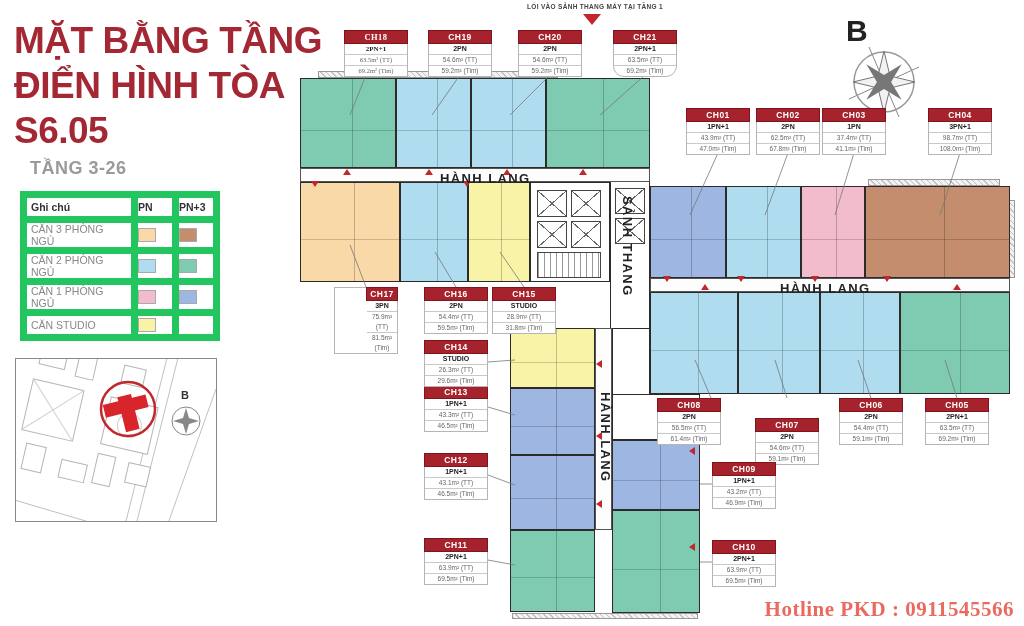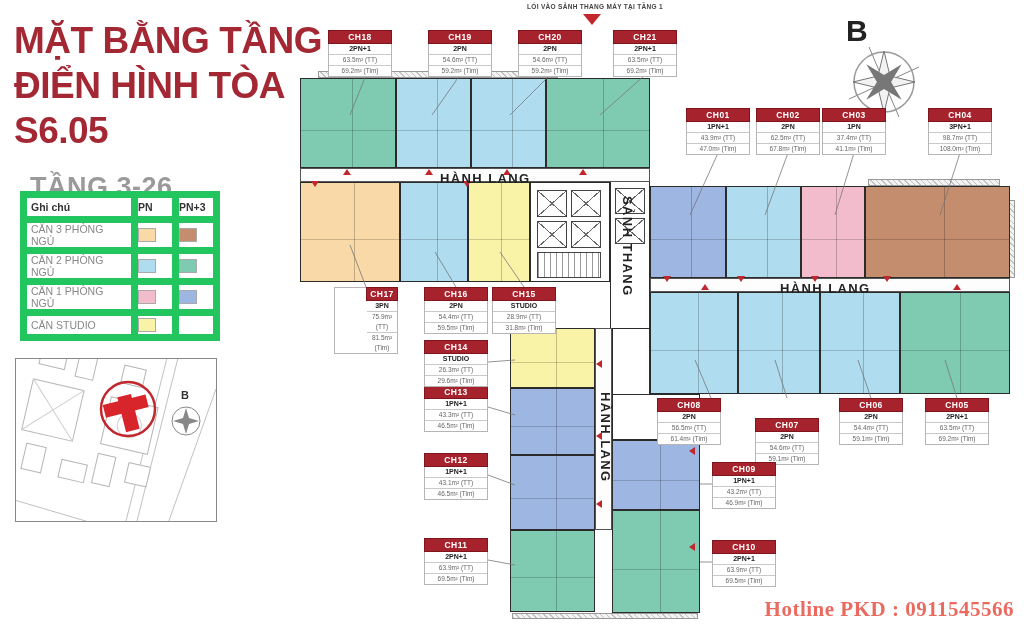--- a/index.html
+++ b/index.html
@@ -1,22 +1,22 @@
 <!DOCTYPE html>
 <html><head>
 <meta charset="utf-8">
 <style>
   html,body{margin:0;padding:0;background:#fff;}
   .canvas{position:relative;width:1024px;height:626px;background:#fff;overflow:hidden;
           font-family:"Liberation Sans",sans-serif;}
   
   .title{position:absolute;left:14px;top:18px;color:#A42834;font-weight:700;
          font-size:37px;line-height:45px;letter-spacing:-.5px;}
-  .subtitle{position:absolute;left:30px;top:172px;color:#9a9a9a;font-weight:700;
-            font-size:27px;letter-spacing:.5px;}
+  .subtitle{position:absolute;left:30px;top:158px;color:#9a9a9a;font-weight:700;
+            font-size:18px;letter-spacing:.5px;}
   
   .legend{position:absolute;left:20px;top:191px;width:200px;border:1.5px solid #777;
           border-collapse:collapse;font-size:10.5px;color:#888;background:#fff;}
   .legend td,.legend th{border:7px solid #22c55e;height:18px;padding:0 4px;}
   .legend th{color:#333;text-align:left;font-size:10.5px;}
   .legend th.c,.legend td.c{width:34px;padding:0;}
   .sw{display:inline-block;width:16px;height:12px;border:1px solid #aaa;vertical-align:middle;}
   
   .entrance{position:absolute;left:500px;top:3px;width:190px;text-align:center;
             font-size:6.5px;font-weight:700;color:#444;letter-spacing:.3px;}
@@ -309,42 +309,42 @@
         <div class="ul-area">59.5m² (Tim)</div>
       </div>
       <div class="ublock" style="left: 300px; top: 182px; width: 100px; height: 100px; background-color: rgb(250, 217, 168);"></div>
       <div class="ulabel" style="left: 334px; top: 287px; padding-left: 32px;">
         <div class="ul-code">CH17</div>
         <div class="ul-type">3PN</div>
         <div class="ul-area">75.9m² (TT)</div>
         <div class="ul-area">81.5m² (Tim)</div>
       </div>
       <div class="ublock" style="left: 300px; top: 78px; width: 96px; height: 90px; background-color: rgb(127, 203, 178);"></div>
-      <div class="ulabel" style="left: 328px; top: 30px;">
+      <div class="ulabel" style="left: 344px; top: 30px; font-family: Liberation Serif, serif;">
         <div class="ul-code">CH18</div>
         <div class="ul-type">2PN+1</div>
         <div class="ul-area">63.5m² (TT)</div>
         <div class="ul-area">69.2m² (Tim)</div>
       </div>
       <div class="ublock" style="left: 396px; top: 78px; width: 75px; height: 90px; background-color: rgb(175, 220, 239);"></div>
       <div class="ulabel" style="left: 428px; top: 30px;">
         <div class="ul-code">CH19</div>
         <div class="ul-type">2PN</div>
         <div class="ul-area">54.6m² (TT)</div>
         <div class="ul-area">59.2m² (Tim)</div>
       </div>
       <div class="ublock" style="left: 471px; top: 78px; width: 75px; height: 90px; background-color: rgb(175, 220, 239);"></div>
       <div class="ulabel" style="left: 518px; top: 30px;">
         <div class="ul-code">CH20</div>
         <div class="ul-type">2PN</div>
         <div class="ul-area">54.6m² (TT)</div>
         <div class="ul-area">59.2m² (Tim)</div>
       </div>
       <div class="ublock" style="left: 546px; top: 78px; width: 104px; height: 90px; background-color: rgb(127, 203, 178);"></div>
-      <div class="ulabel" style="left: 613px; top: 30px;">
+      <div class="ulabel" style="left: 613px; top: 30px; border-radius: 11px;">
         <div class="ul-code">CH21</div>
         <div class="ul-type">2PN+1</div>
         <div class="ul-area">63.5m² (TT)</div>
         <div class="ul-area">69.2m² (Tim)</div>
       </div>
     </div>
   <svg class="leaders" width="1024" height="626">
       <line x1="718" y1="153" x2="690" y2="215" stroke="#777" stroke-width="0.8"></line>
       <line x1="788" y1="153" x2="765" y2="215" stroke="#777" stroke-width="0.8"></line>
       <line x1="854" y1="153" x2="835" y2="215" stroke="#777" stroke-width="0.8"></line>

